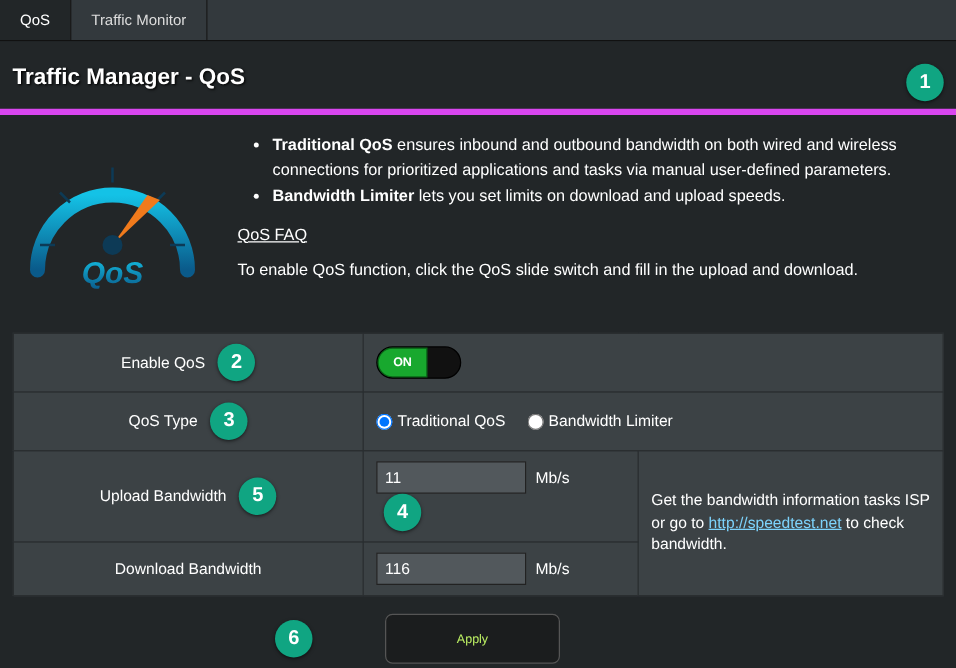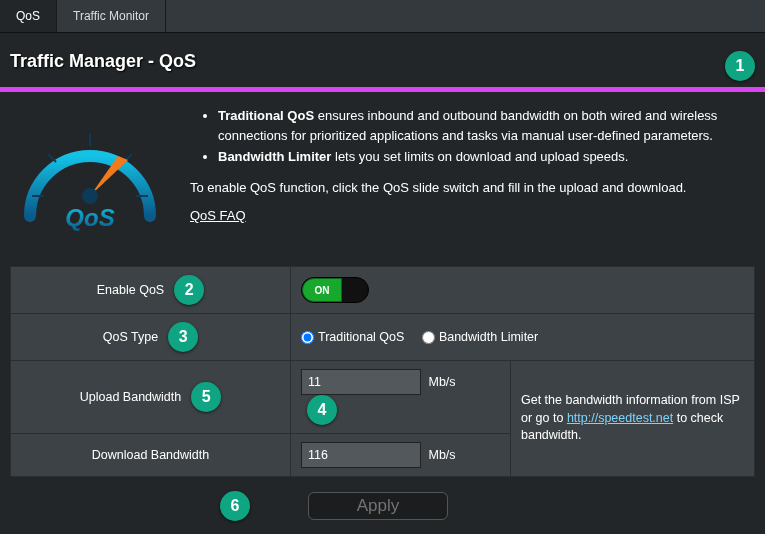--- a/index.html
+++ b/index.html
@@ -130,26 +130,26 @@
   .hint-cell { font-size:12.5px; line-height:1.4; }
   .hint-cell a { color: #7dd3fc; text-decoration: underline; }
   .apply-row {
     display:flex;
     align-items:center;
     padding: 14px 10px;
     gap: 18px;
   }
   .apply-btn {
     background: #1b1d1e;
-    color: #737373;
+    color: #bef264;
     border: 1px solid #555;
     border-radius: 6px;
     width: 140px;
-    height: 28px;
-    font-size: 17px;
+    height: 40px;
+    font-size: 10px;
     cursor:pointer;
     margin-left: 292px;
   }
   .badge {
     width: 30px; height: 30px;
     border-radius: 50%;
     background: #10a582;
     color: #fff;
     font-size: 16px;
     font-weight: bold;
@@ -197,22 +197,22 @@
       <polygon points="80,80 118,44 108,40" fill="#f07a1c"></polygon>
       <circle cx="80" cy="80" r="8" fill="#0d3a56"></circle>
       <text x="80" y="110" text-anchor="middle" font-family="Arial" font-size="24" font-weight="bold" font-style="italic" fill="url(#g1)">QoS</text>
     </svg>
   </div>
   <div class="intro-text">
     <ul>
       <li><b>Traditional QoS</b><span> ensures inbound and outbound bandwidth on both wired and wireless connections for prioritized applications and tasks via manual user-defined parameters.</span></li>
       <li><b>Bandwidth Limiter</b><span> lets you set limits on download and upload speeds.</span></li>
     </ul>
+    <p><a href="#" class="faq-link">QoS FAQ</a></p>
     <p>To enable QoS function, click the QoS slide switch and fill in the upload and download.</p>
-    <p><a href="#" class="faq-link">QoS FAQ</a></p>
   </div>
 </div>
 
 <table class="settings-table">
   <tbody>
       <tr>
     <td class="label-cell">
       <div class="label-inner">
         <span>Enable QoS</span>
         <span class="badge">2</span>
@@ -242,21 +242,21 @@
         <span>Upload Bandwidth</span>
         <span class="badge">5</span>
       </div>
     </td>
     <td style="width:220px">
       <input class="bw-input" value="11" style="">
       <span class="unit">Mb/s</span>
       <span class="badge inline-badge">4</span>
     </td>
     <td rowspan="2" class="hint-cell">
-      <span>Get the bandwidth information from ISP or go to </span><a href="#">http://speedtest.net</a><span> to check bandwidth.</span>
+      <span>Get the bandwidth information tasks ISP or go to </span><a href="#">http://speedtest.net</a><span> to check bandwidth.</span>
     </td>
   </tr>
   <tr>
     <td class="label-cell">
       <div class="label-inner">
         <span>Download Bandwidth</span>
       </div>
     </td>
     <td>
       <input class="bw-input" value="116" style="">

